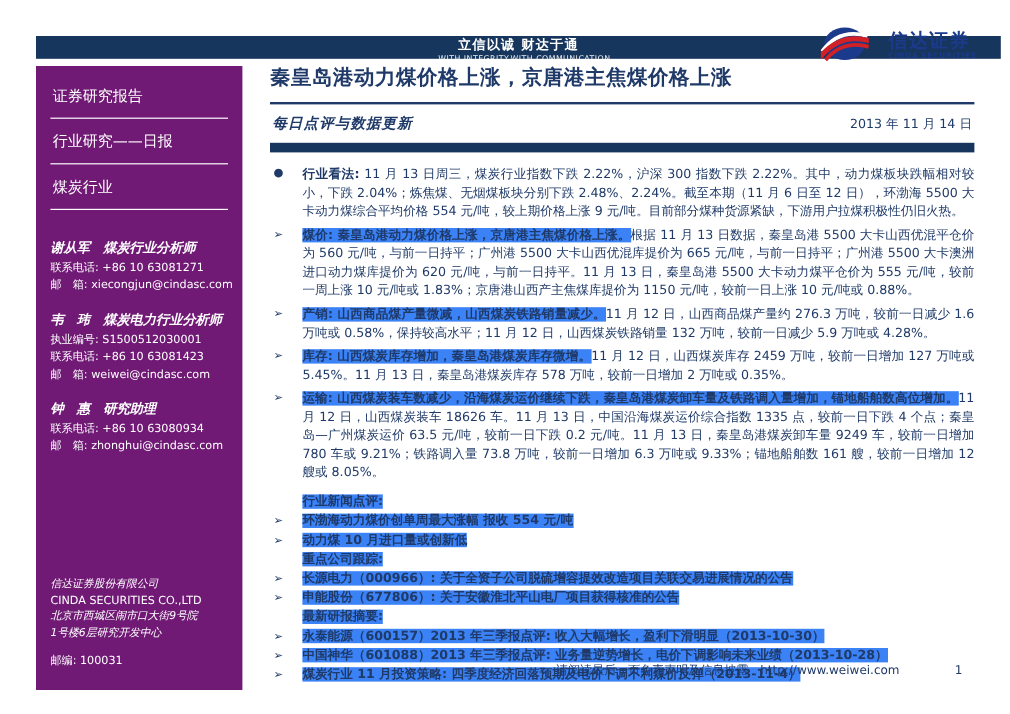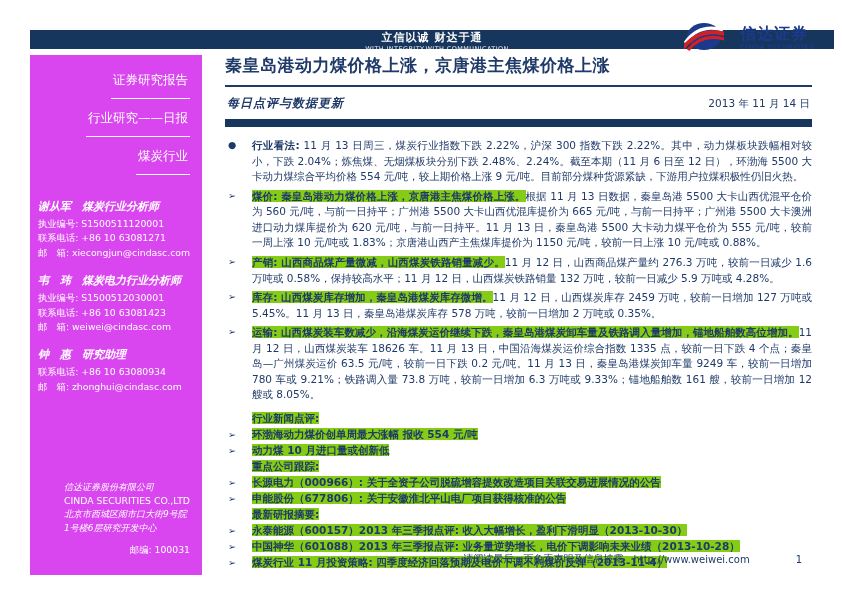--- a/index.html
+++ b/index.html
@@ -13,22 +13,22 @@
   .topbar .cn { font-size:11px; font-weight:bold; letter-spacing:1px; white-space:nowrap; }
   .topbar .en { font-size:6.5px; margin-left:10px; opacity:.92; letter-spacing:.4px; white-space:nowrap; }
 
   
   .logo { position:absolute; right:28px; top:21px; display:flex; align-items:center; gap:16px; }
   .logo-text { display:flex; flex-direction:column; line-height:1; }
   .logo-text .cn { font-size:16px; font-weight:bold; color:#1b3a8c; letter-spacing:1px; }
   .logo-text .en { font-size:6.3px; font-weight:bold; color:#1b3a8c; letter-spacing:.5px; margin-top:2px; }
 
   
-  .sidebar { position:absolute; left:30px; top:55px; width:172px; height:520px; background:#d946ef;
-             color:#fff; padding:6px 12px 18px; display:flex; flex-direction:column;align-items:flex-end; }
+  .sidebar { position:absolute; left:30px; top:55px; width:172px; height:520px; background:#701a75;
+             color:#fff; padding:6px 12px 18px; display:flex; flex-direction:column; }
   .side-section { font-size:12.5px; padding:11px 2px 9px; border-bottom:1px solid #fdfdfd; }
   .analysts { margin-top:24px; }
   .analyst { margin-bottom:13px; }
   .analyst-name { font-weight:bold; font-style:italic; font-size:11px; margin-bottom:3px; white-space:nowrap; }
   .analyst-line { font-size:9.3px; line-height:1.55; white-space:nowrap; }
   .company { margin-top:auto; font-size:9px; font-style:italic; line-height:1.5; }
   .company .en { font-style:normal; font-size:9.3px; }
   .postcode { font-size:9.3px; margin-top:9px; }
 
   
@@ -38,21 +38,21 @@
   .sub-row { display:flex; justify-content:space-between; align-items:center; padding:8px 2px 7px 2px; }
   .sub-left { font-size:12px; font-weight:bold; font-style:italic; letter-spacing:1px; }
   .sub-date { font-size:10.5px; }
   .navy-bar { height:8px; background:#17365D; }
 
   .content { margin-top:11px; font-size:10.5px; line-height:1.48; text-align:justify; }
   .bullet { position:relative; padding-left:27px; margin-bottom:4px; }
   .marker { position:absolute; left:3px; top:0; font-size:9.5px; }
   .btext { display:block; }
   .b-head { font-weight:bold; }
-  .hl { background:#84cc16; }
+  .hl { background:#3b82f6; }
 
   .lists { margin-top:7px; }
   .sec-head { padding-left:27px; font-weight:bold; line-height:16px; }
   .line-item { position:relative; padding-left:27px; font-weight:bold; line-height:16px; white-space:nowrap; overflow:hidden; }
   .line-item .marker { top:1px; }
 
   
   .footer { position:absolute; left:225px; top:552px; width:587px; display:flex; align-items:center;
             justify-content:flex-end; font-size:10px; color:#1F3A68;text-align:center; }
   .footer .url { margin-left:10px; }
@@ -84,21 +84,20 @@
   </div>
 
   <div class="sidebar">
     <div class="side-section">证券研究报告</div>
     <div class="side-section">行业研究——日报</div>
     <div class="side-section">煤炭行业</div>
 
     <div class="analysts">
       <div class="analyst">
         <div class="analyst-name">谢从军　煤炭行业分析师</div>
-        <div class="analyst-line">执业编号: S1500511120001</div>
         <div class="analyst-line">联系电话: +86 10 63081271</div>
         <div class="analyst-line">邮　箱: xiecongjun@cindasc.com</div>
       </div>
       <div class="analyst">
         <div class="analyst-name">韦　玮　煤炭电力行业分析师</div>
         <div class="analyst-line">执业编号: S1500512030001</div>
         <div class="analyst-line">联系电话: +86 10 63081423</div>
         <div class="analyst-line">邮　箱: weiwei@cindasc.com</div>
       </div>
       <div class="analyst">

